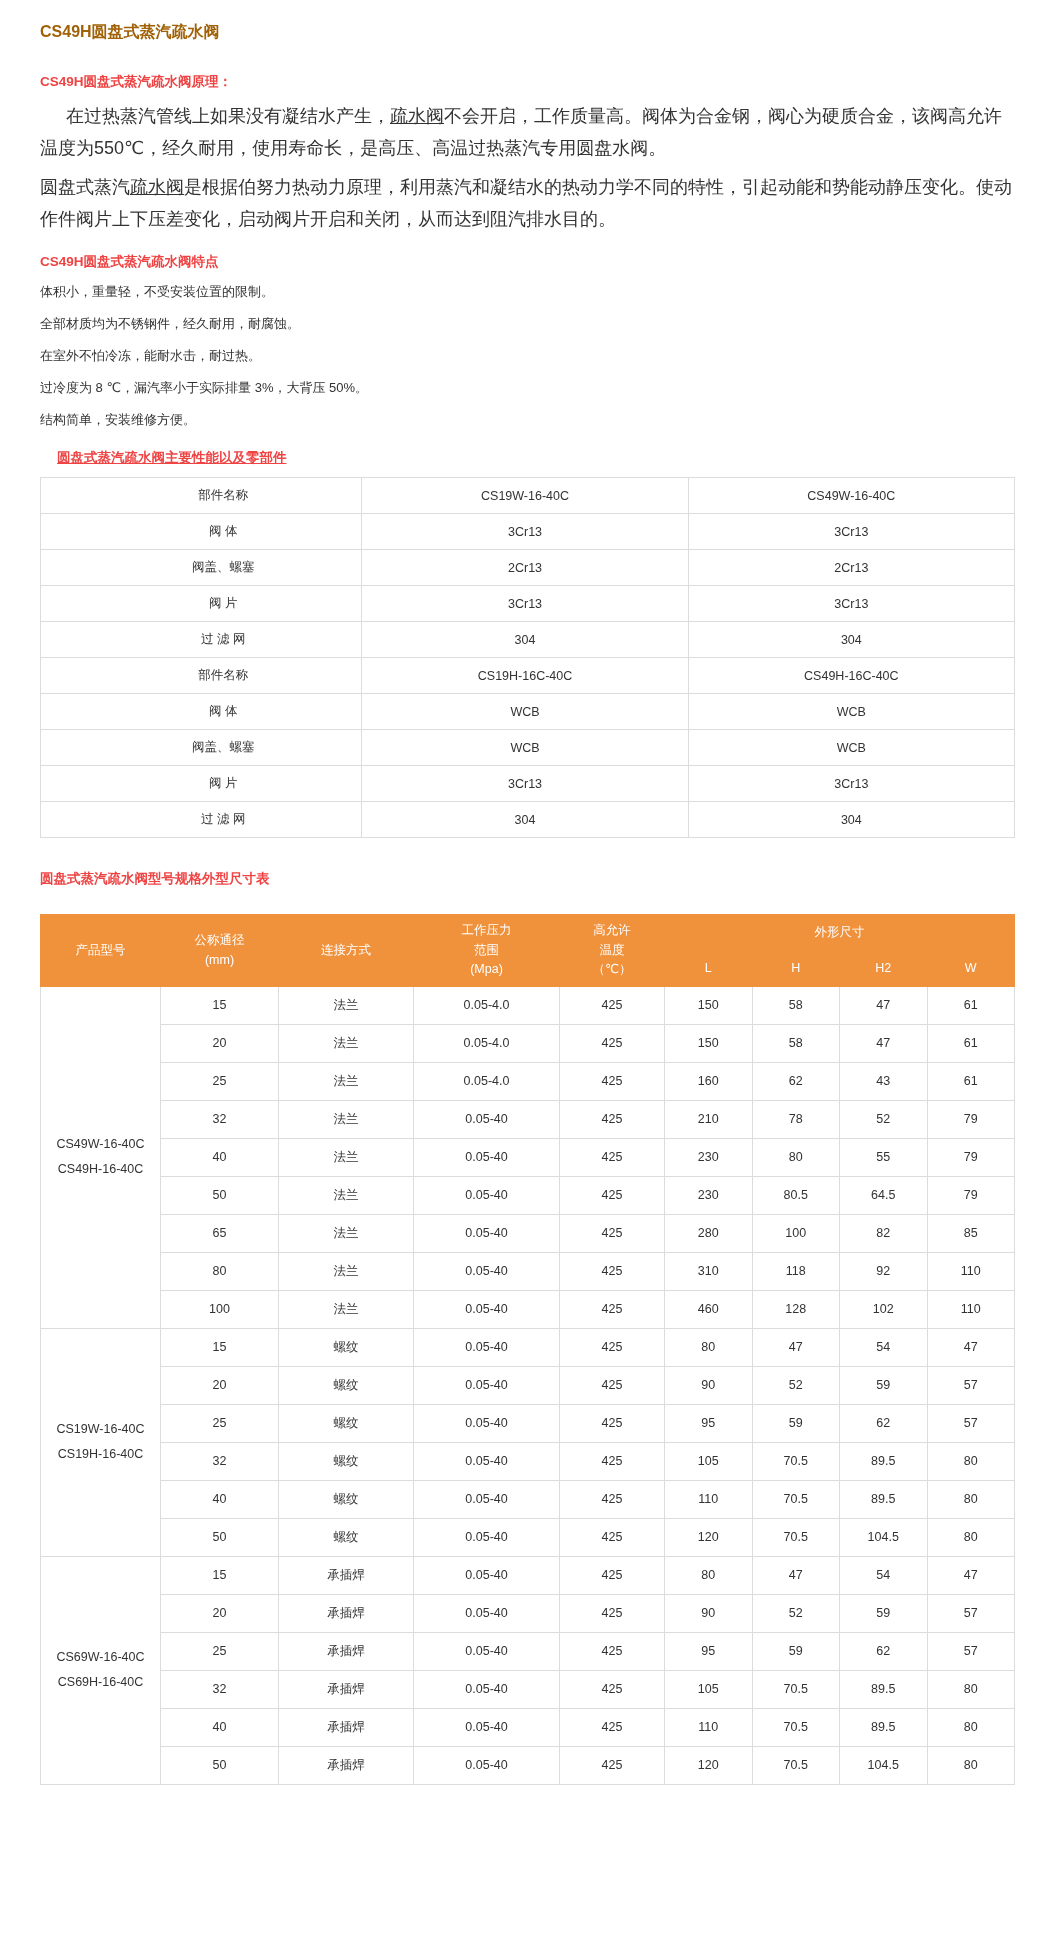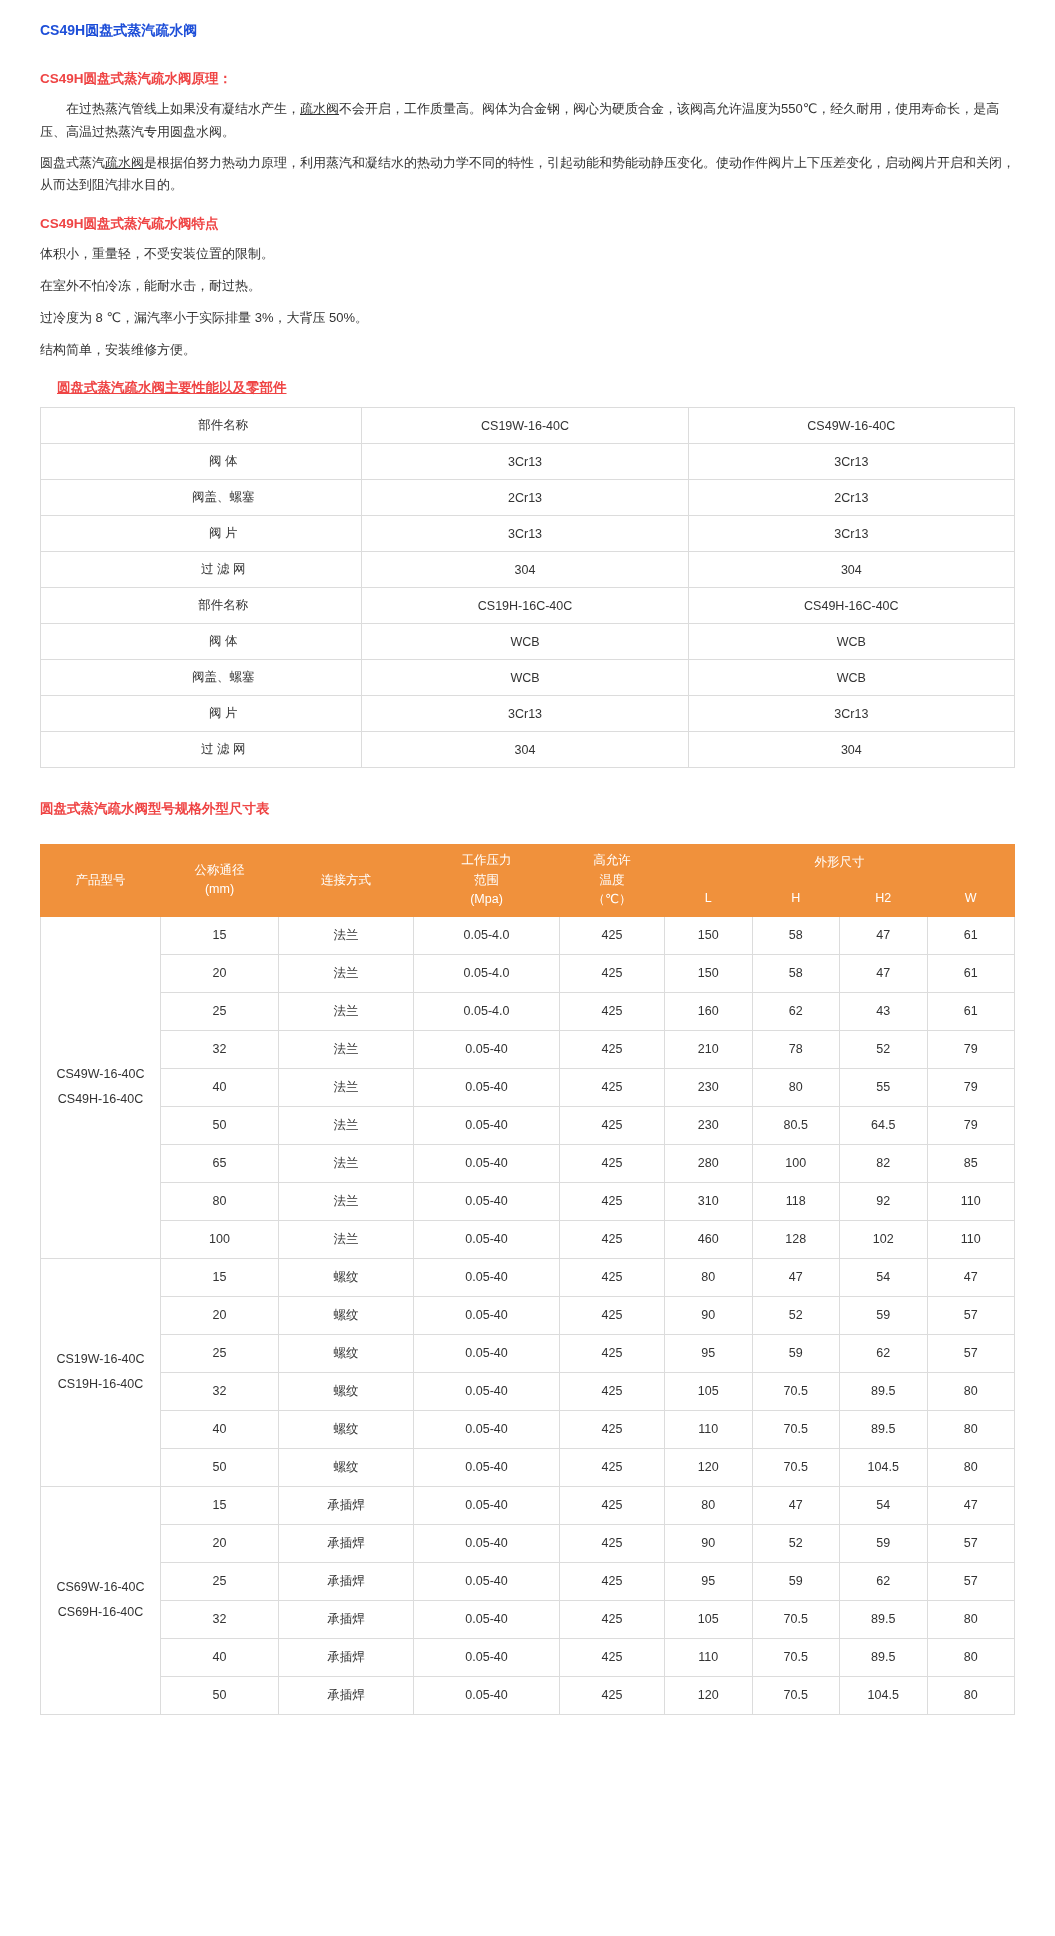--- a/index.html
+++ b/index.html
@@ -12,39 +12,39 @@
     font-family: "Liberation Sans", "DejaVu Sans", sans-serif;
     color: #333333;
     font-size: 13px;
   }
   .page {
     width: 1055px;
     box-sizing: border-box;
     padding: 18px 40px 20px 40px;
   }
   .doc-title {
-    color: #1d4ed8;
+    color: #a16207;
     font-weight: bold;
-    font-size: 14px;
+    font-size: 16px;
     margin: 4px 0 30px 0;
   }
   .section-heading {
     color: #ef4444;
     font-weight: bold;
     font-size: 13.5px;
     margin: 18px 0 10px 0;
   }
   .section-heading.underline {
     text-decoration: underline;
     padding-left: 17px;
   }
   p.body-text {
     margin: 0 0 8px 0;
     line-height: 1.75;
-    font-size: 13px;
+    font-size: 18px;
     color: #333;
   }
   p.indent {
     text-indent: 26px;
   }
   .link {
     color: #333;
     text-decoration: underline;
   }
   .feature-line {
@@ -119,20 +119,21 @@
   </p>
 
   <p class="body-text">
     <span>圆盘式蒸汽</span><a class="link" href="#">疏水阀</a><span>是根据伯努力热动力原理，利用蒸汽和凝结水的热动力学不同的特性，引起动能和势能动静压变化。使动作件阀片上下压差变化，启动阀片开启和关闭，从而达到阻汽排水目的。</span>
   </p>
 
   <div class="section-heading">CS49H圆盘式蒸汽疏水阀特点</div>
 
   <div>
     <div class="feature-line">体积小，重量轻，不受安装位置的限制。</div>
+    <div class="feature-line">全部材质均为不锈钢件，经久耐用，耐腐蚀。</div>
     <div class="feature-line">在室外不怕冷冻，能耐水击，耐过热。</div>
     <div class="feature-line">过冷度为 8 ℃，漏汽率小于实际排量 3%，大背压 50%。</div>
     <div class="feature-line">结构简单，安装维修方便。</div>
   </div>
 
   <div class="section-heading underline">圆盘式蒸汽疏水阀主要性能以及零部件</div>
 
   <table class="mat">
     <tbody>
       <tr>

